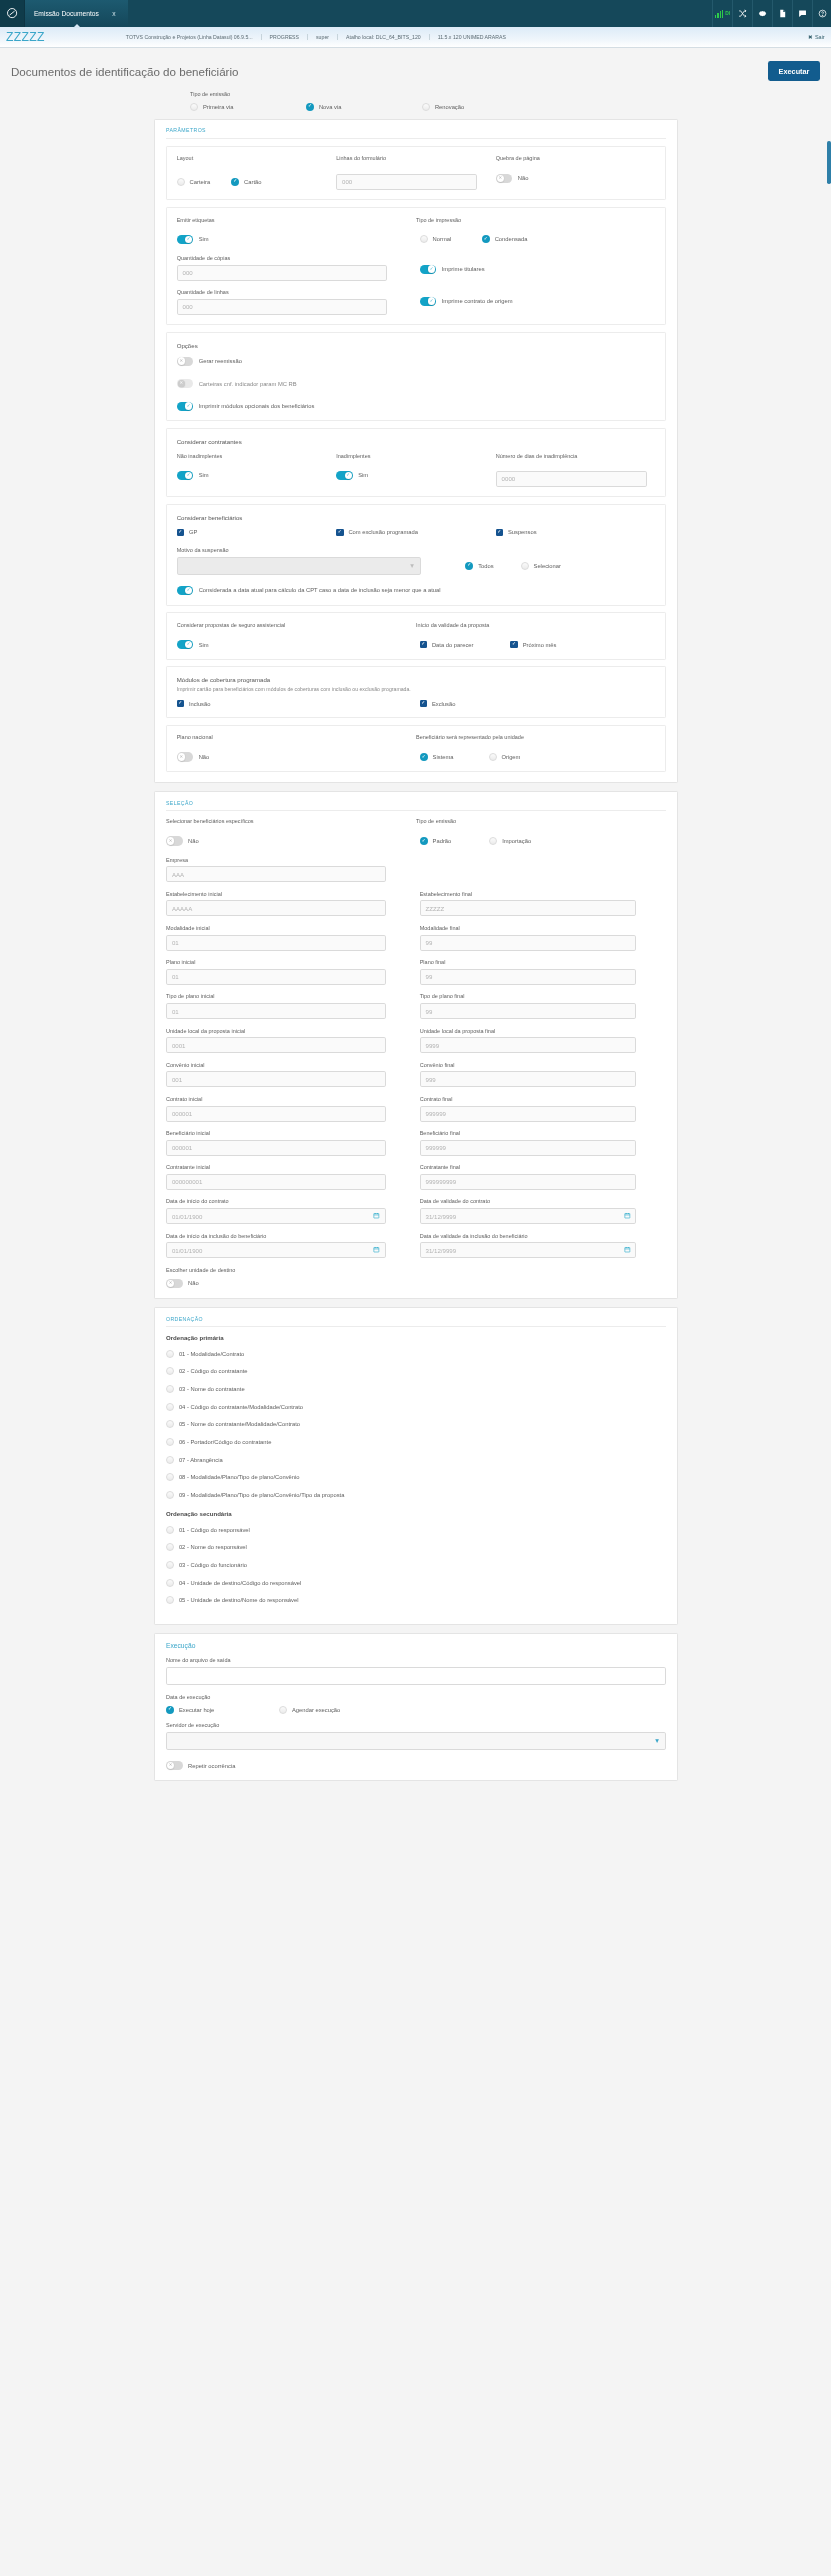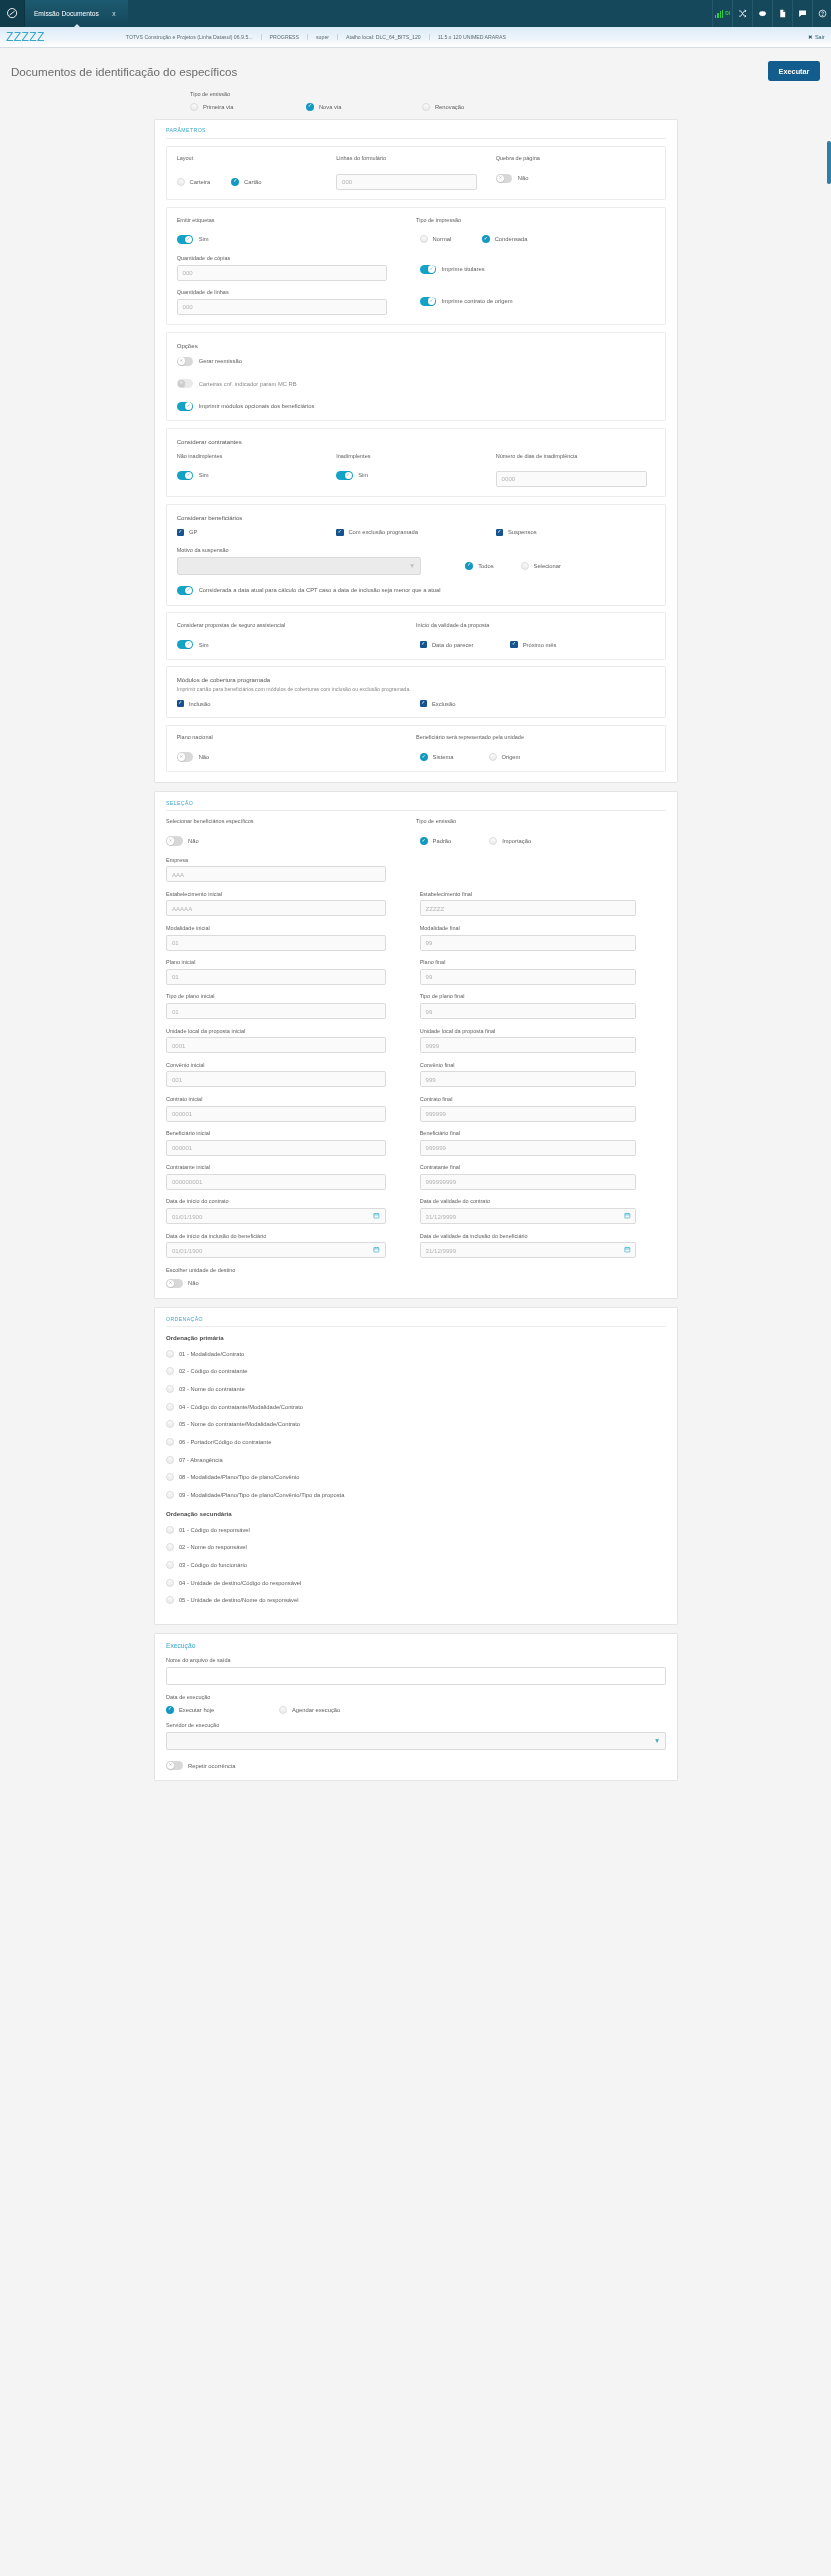--- a/index.html
+++ b/index.html
@@ -250,21 +250,21 @@
   <div class="brand-exit">
     <span>✖</span>
     <span>Sair</span>
   </div>
 </div>
 
 <div class="page">
   <div class="scroll-ind"></div>
 
   <div class="page-head">
-    <h1 class="page-title">Documentos de identificação do específicos</h1>
+    <h1 class="page-title">Documentos de identificação do beneficiário</h1>
     <button class="btn-exec">Executar</button>
   </div>
 
   <div class="topstrip">
     <div class="lbl">Tipo de emissão</div>
     <div class="opts">
       <div class="radio-item">
         <span class="rd off"></span>
         <span class="rd-label">Primeira via</span>
       </div>

